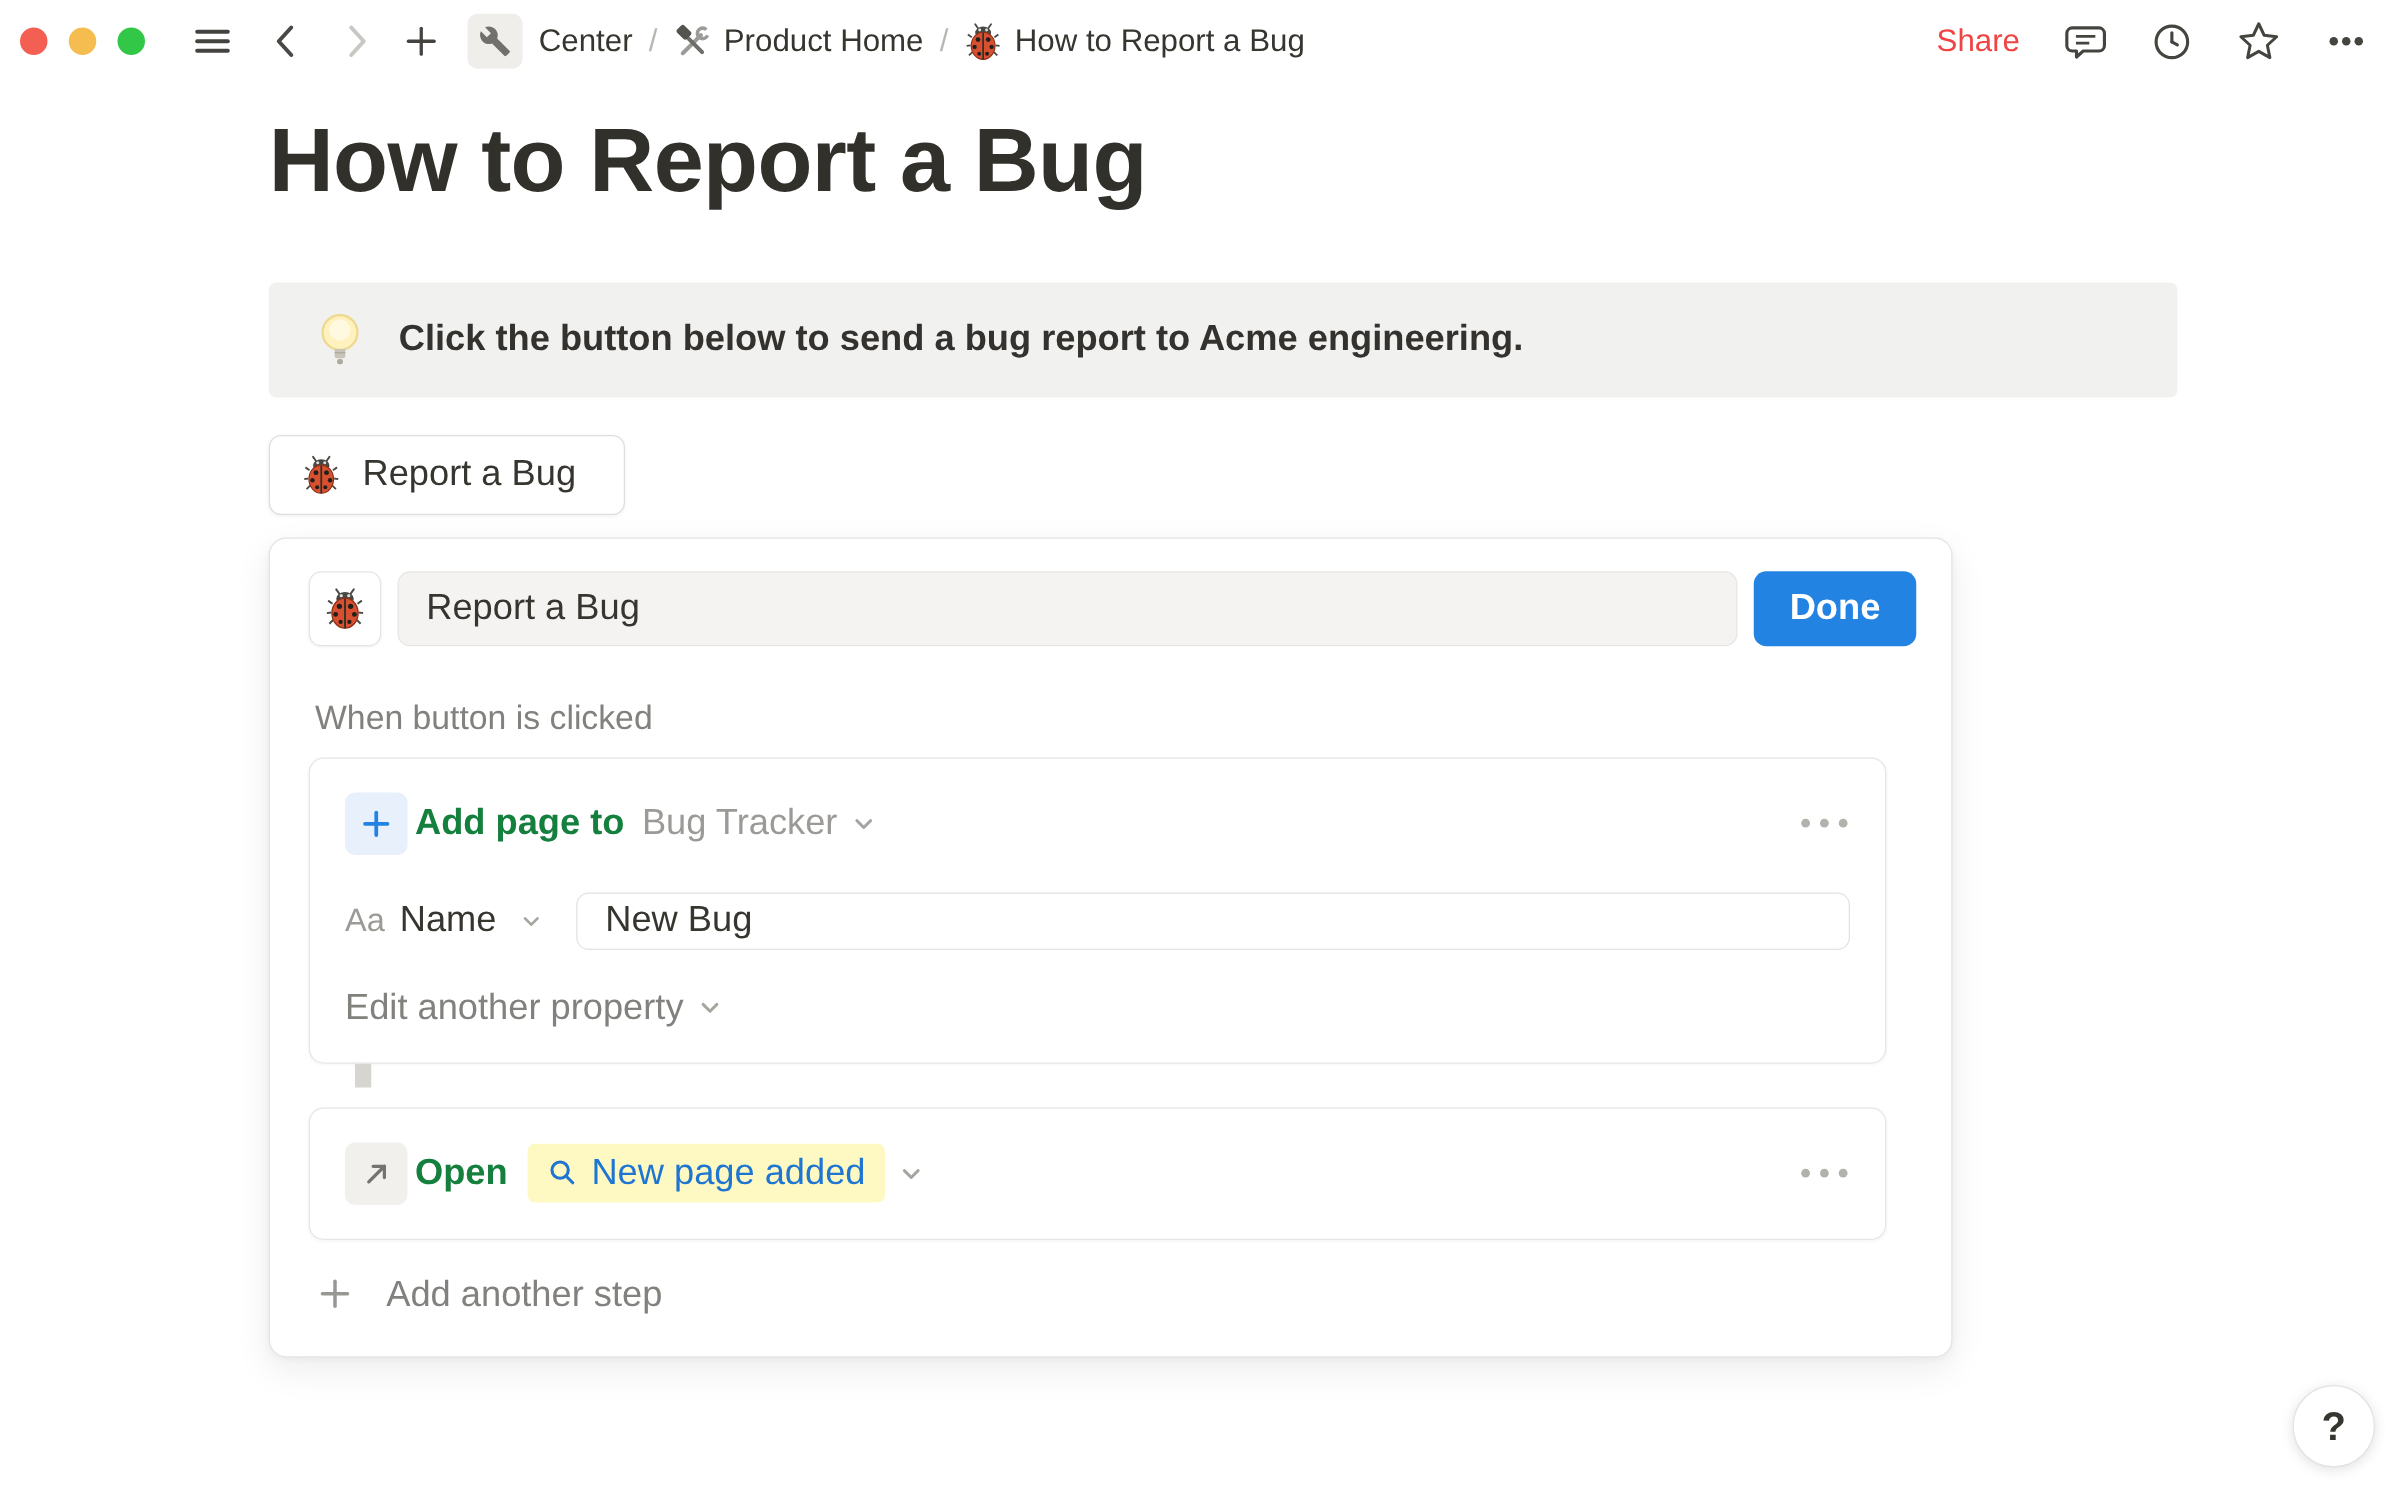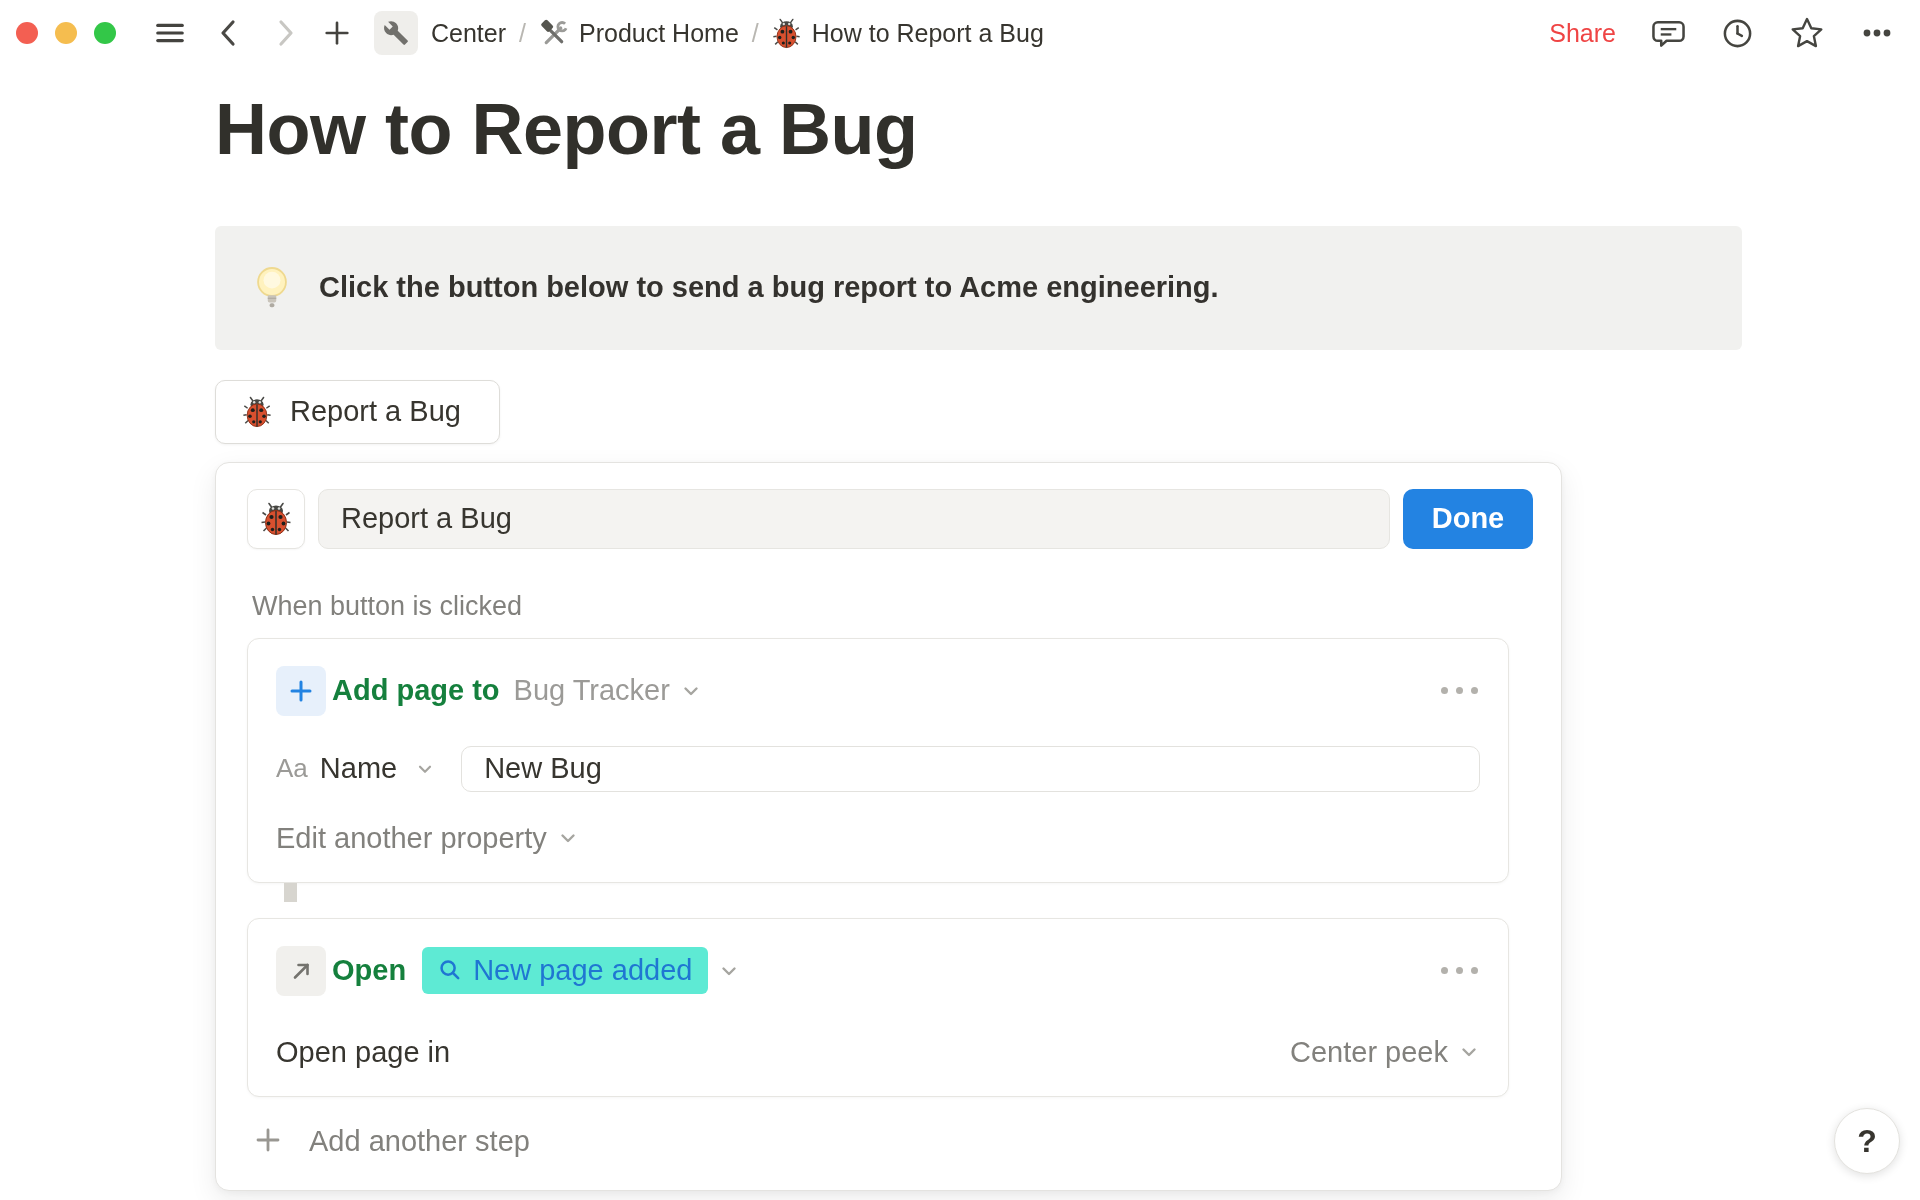--- a/index.html
+++ b/index.html
@@ -21,21 +21,21 @@
     display:flex; align-items:center; justify-content:center; margin-right:13px; cursor:pointer; }
   .breadcrumb { display:flex; align-items:center; font-size:25px; color:#37352F; }
   .crumb { display:flex; align-items:center; gap:11px; cursor:pointer; white-space:nowrap; }
   .crumb-sep { color:#B9B7B2; margin:0 13px; }
   .topbar-right { margin-left:auto; display:flex; align-items:center; gap:36px; }
   .share-btn { font-size:25px; color:#ef4444; background:none; border:none; cursor:pointer; font-family:inherit; }
 
   
   .main { padding:22px 0 0 215px; }
   .page-title { font-size:72px; font-weight:700; letter-spacing:-0.5px; color:#31302B; line-height:1.15; }
-  .callout { margin-top:55px; width:1527px; height:124px; background:#F1F1EF; border-radius:6px;
+  .callout { margin-top:55px; width:1527px; height:92px; background:#F1F1EF; border-radius:6px;
     display:flex; align-items:center; padding:0 43px 0 40px; gap:30px; }
   .callout-text { font-size:29px; font-weight:700; color:#34322E; }
   .report-btn { margin-top:30px; display:inline-flex; align-items:center; gap:18px; height:64px;
     padding:0 38px 0 26px; background:#fff; border:1px solid #DEDDD9; border-radius:10px;
     font-size:29px; font-weight:500; color:#37352F; font-family:inherit; cursor:pointer;
     box-shadow:0 1px 3px rgba(0,0,0,.05); }
 
   
   .panel { margin-top:18px; width:1347px; background:#fff; border:1px solid #E4E3E0; border-radius:14px;
     box-shadow:0 10px 28px rgba(20,20,20,.08), 0 2px 6px rgba(20,20,20,.04);
@@ -62,21 +62,21 @@
 
   .prop-row { display:flex; align-items:center; margin-top:30px; }
   .prop-type { font-size:26px; color:#9B9A97; }
   .prop-name { margin-left:12px; margin-right:8px; font-size:29px; color:#37352F; }
   .prop-input { margin-left:26px; flex:1; height:46px; background:#fff; border:1px solid #E3E2DE; border-radius:10px;
     padding:0 22px; font-size:29px; color:#37352F; font-family:inherit; outline:none; }
   .edit-row { margin-top:30px; font-size:29px; color:#82817D; }
 
   .connector { width:13px; height:19px; background:#D7D5CF; margin-left:37px; }
 
-  .pill { margin-left:16px; display:inline-flex; align-items:center; gap:10px; background:#5eead4;
+  .pill { margin-left:16px; display:inline-flex; align-items:center; gap:10px; background:#fef9c3;
     border-radius:6px; padding:7px 16px; cursor:pointer; }
   .pill-text { font-size:29px; font-weight:500; color:#1F76D2; }
   .openin-row { margin-top:40px; display:flex; align-items:center; font-size:29px; }
   .openin-label { color:#37352F; }
   .openin-value { margin-left:auto; color:#82817D; }
 
   .add-step { margin-top:28px; margin-left:6px; display:flex; align-items:flex-start; gap:26px;
     font-size:29px; color:#82817D; background:none; border:none; font-family:inherit; cursor:pointer; }
 
   .help-btn { position:fixed; right:20px; bottom:26px; width:66px; height:66px; border-radius:50%;
@@ -328,29 +328,20 @@
               <use href="#sym-chevdown"></use>
             </svg>
         </span>
         <span class="dots">
           <span class="dot"></span>
             <span class="dot"></span>
             <span class="dot"></span>
         </span>
       </div>
 
-      <div class="openin-row">
-        <span class="openin-label">Open page in</span>
-        <span class="openin-value dd">
-          <span>Center peek</span>
-          <svg width="22" height="22">
-              <use href="#sym-chevdown"></use>
-            </svg>
-        </span>
-      </div>
     </div>
 
     <button class="add-step">
       <svg width="30" height="30" viewBox="0 0 30 30">
           <g stroke="#999792" stroke-width="2.8" stroke-linecap="round">
             <line x1="15" y1="5" x2="15" y2="25"></line>
             <line x1="5" y1="15" x2="25" y2="15"></line>
           </g>
         </svg>
       <span>Add another step</span>

